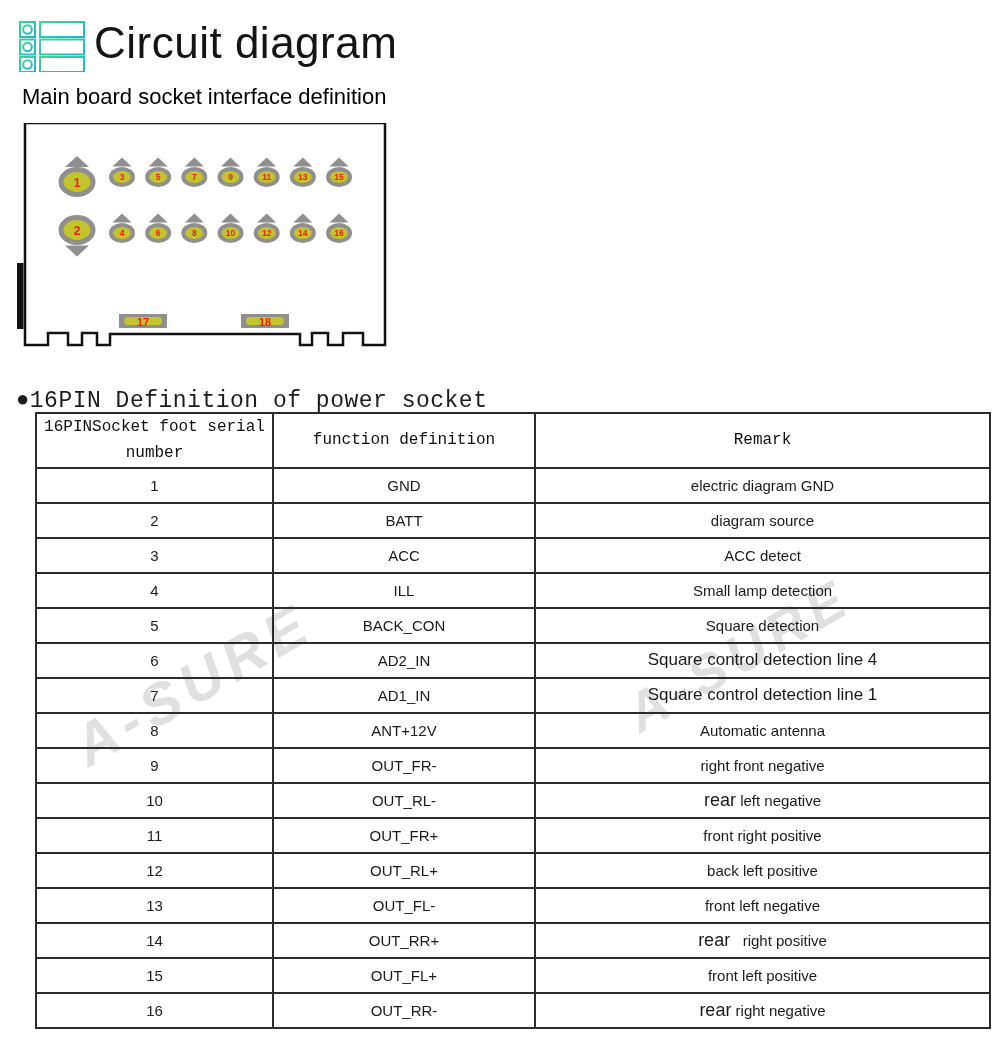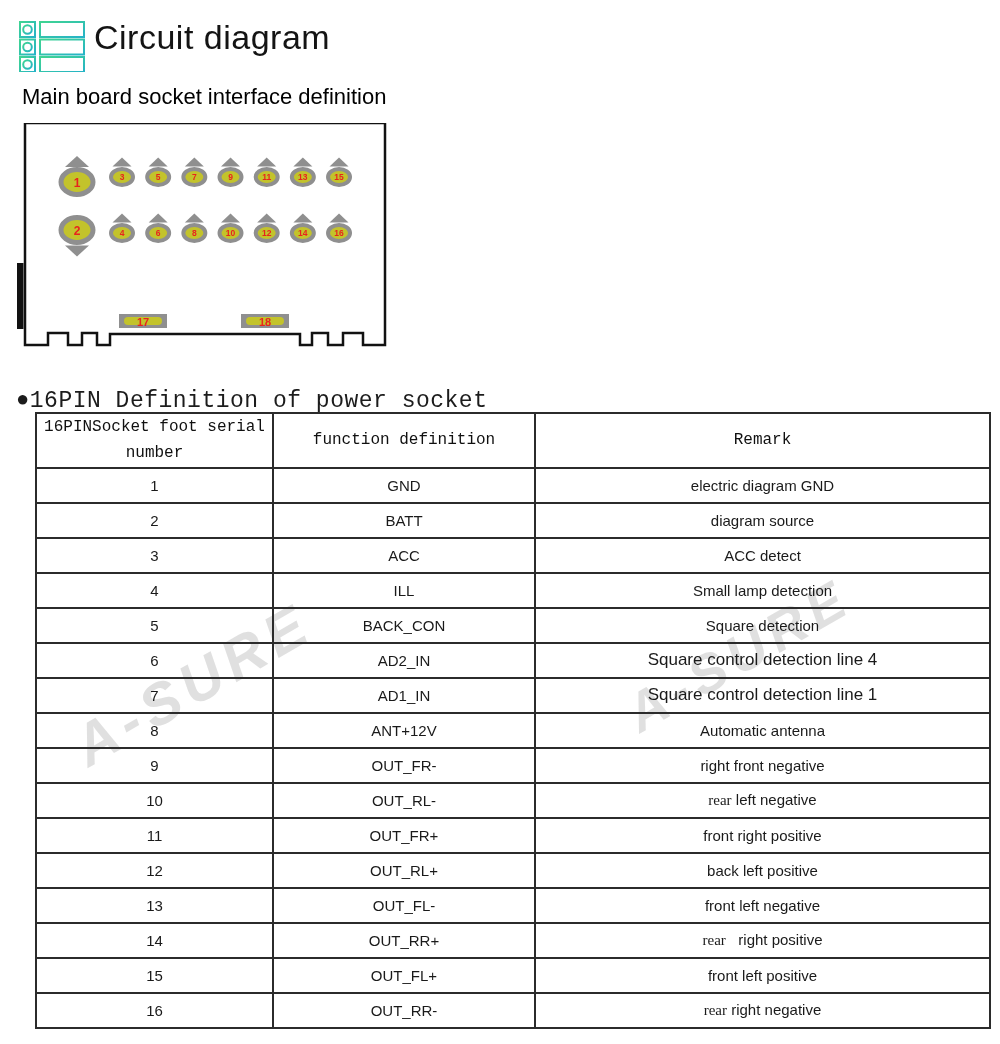--- a/index.html
+++ b/index.html
@@ -1,21 +1,21 @@
 <!DOCTYPE html>
 <html><head>
 <meta charset="utf-8">
 <style>
   html,body{margin:0;padding:0;background:#ffffff;}
   .page{position:relative;width:1000px;height:1044px;background:#fff;overflow:hidden;
         font-family:"Liberation Sans",sans-serif;color:#1a1a1a;}
 
   
   .brand-icon{position:absolute;left:19px;top:21px;}
-  .title{position:absolute;left:94px;top:18px;margin:0;font-size:34px;font-weight:500;
+  .title{position:absolute;left:94px;top:18px;margin:0;font-size:44px;font-weight:500;
          color:#141414;letter-spacing:.5px;}
   .subtitle{position:absolute;left:22px;top:84px;font-size:22px;color:#000000;}
 
   
   .socket{position:absolute;left:15px;top:123px;}
 
   
   .heading{position:absolute;left:16px;top:386px;font-family:"Liberation Mono",monospace;
            font-size:23px;color:#1c1c1c;letter-spacing:.5px;white-space:nowrap;}
   .heading .bullet{font-family:"Liberation Sans",sans-serif;font-size:22px;vertical-align:1px;}
@@ -31,21 +31,21 @@
   .pin-table{position:absolute;left:35px;top:412px;width:954px;border-collapse:collapse;
              table-layout:fixed;z-index:1;background:transparent;}
   .pin-table th,.pin-table td{border:2px solid #2b2b2b;text-align:center;vertical-align:middle;
              padding:0 4px;background:transparent;}
   .pin-table th{font-family:"Liberation Mono",monospace;font-weight:normal;font-size:16px;
              height:52px;line-height:1.65;color:#101010;}
   .pin-table td{height:33px;font-size:15px;color:#1a1a1a;}
   .pin-table td.remark{white-space:pre-wrap;}
   .pin-table tbody tr:nth-child(6) td.remark,
   .pin-table tbody tr:nth-child(7) td.remark{font-size:17px;}
-  .serif{font-family:Liberation Serif, serif;font-size:15px;}
+  .serif{font-family:Liberation Sans, sans-serif;font-size:18px;}
 </style>
 </head>
 <body>
 
 <div class="page">
 
   <svg class="brand-icon" width="66" height="51" viewBox="0 0 66 51" aria-hidden="true">
     <defs>
       <linearGradient id="lg" x1="0" y1="0" x2="1" y2="1">
         <stop offset="0" stop-color="#3fd492"></stop>

